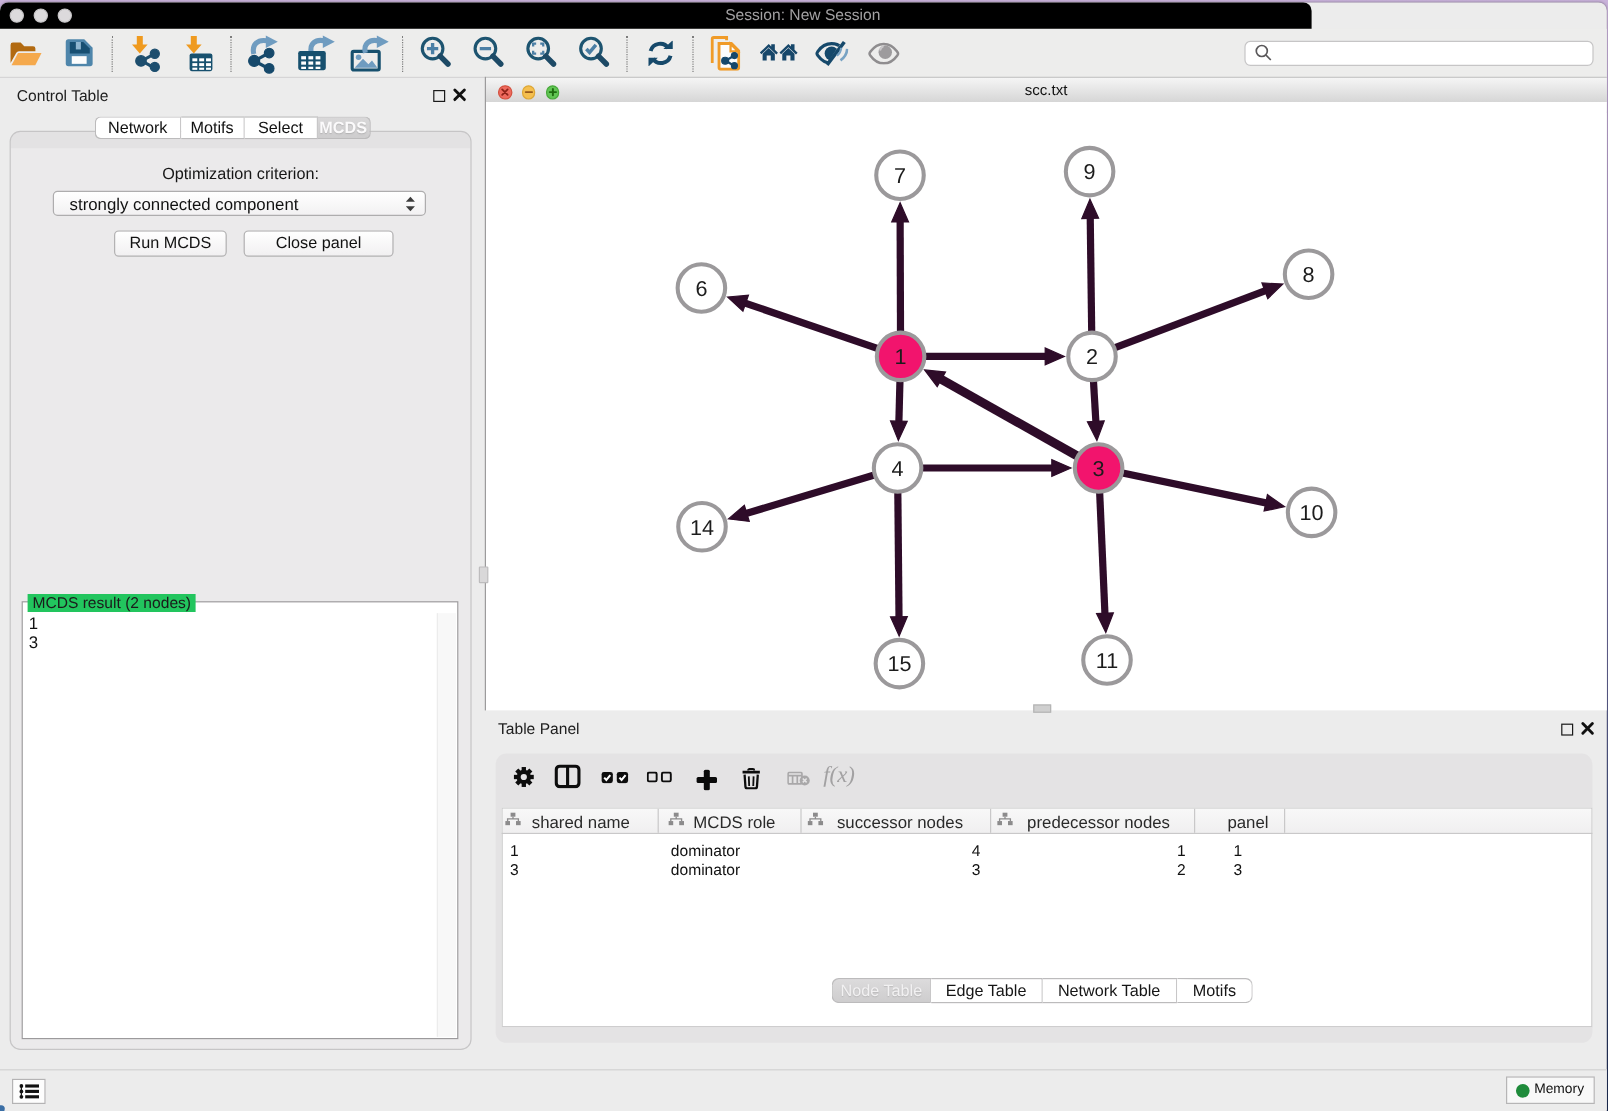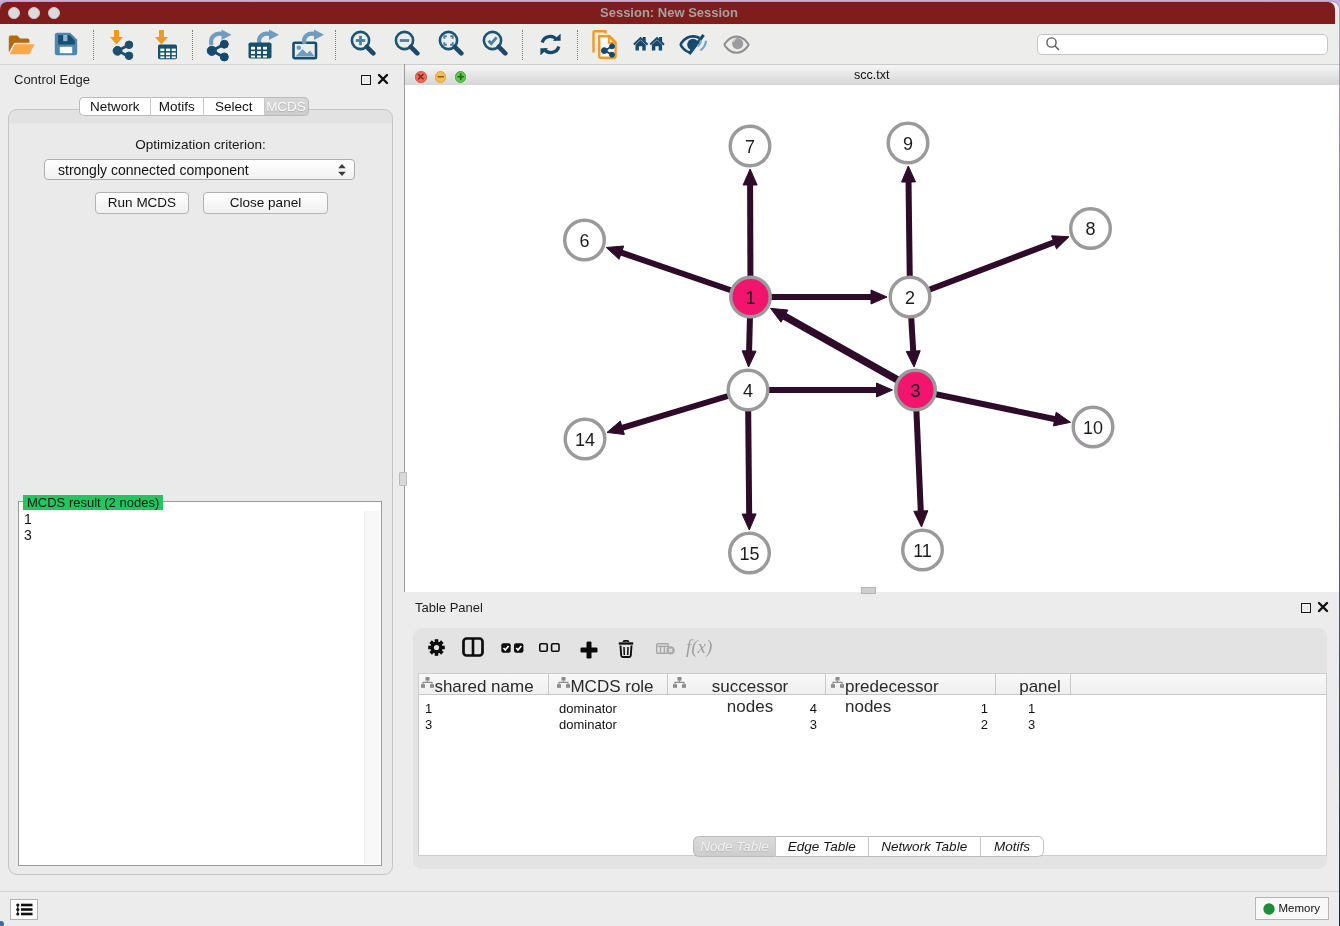--- a/index.html
+++ b/index.html
@@ -3,21 +3,21 @@
 <meta charset="utf-8">
 <style>
 html,body{margin:0;padding:0;}
 body{width:1340px;height:926px;overflow:hidden;position:relative;
  font-family:"Liberation Sans",sans-serif;
  background:linear-gradient(180deg,#bironpurple 0%,#22355f 100%);}
 #desk{position:absolute;inset:0;background:linear-gradient(180deg,#c9b2da 0%,#b29ac9 15%,#8679ab 45%,#3f4c79 75%,#1c2b52 100%);}
 #win{position:absolute;left:0;top:2px;width:1338.5px;height:924px;background:#ececec;border-radius:7px 7px 0 0;overflow:hidden;box-shadow:0 0 2px rgba(0,0,0,.35);}
 .abs{position:absolute;}
 
-#titlebar{position:absolute;left:0;top:2px;width:1335px;height:21.5px;background:#7f1d1d;border-bottom:1px solid #d4d3d4;border-radius:7px 7px 0 0;font-weight:bold;}
+#titlebar{position:absolute;left:0;top:2px;width:1093px;height:21.5px;background:#000000;border-bottom:1px solid #d4d3d4;border-radius:7px 7px 0 0;}
 .tl{position:absolute;top:4.5px;width:12px;height:12px;border-radius:50%;background:#dcdadc;border:1px solid #c9c7c9;box-sizing:border-box;}
 #wtitle{position:absolute;top:3px;left:0;width:1338px;text-align:center;font-size:13px;color:#a3a1a3;}
 
 #toolbar{position:absolute;left:0;top:24px;width:1338.5px;height:40px;background:#ededec;border-bottom:1px solid #d6d5d6;}
 .sep{position:absolute;top:30px;height:30px;width:0;border-left:1px dotted #7c7c7c;}
 #searchbox{position:absolute;left:1037px;top:33.5px;width:289px;height:19px;background:#fff;border:1px solid #c6c5c6;border-radius:5px;}
 
 #cp-title{position:absolute;left:14px;top:71.5px;font-size:13px;color:#1e1e1e;}
 .panhdr-sq{position:absolute;width:8px;height:8px;border:1.6px solid #1a1a1a;background:transparent;}
 #cp-content{position:absolute;left:8px;top:109px;width:385px;height:766px;background:linear-gradient(180deg,#e3e2e3 0,#e3e2e3 13px,#ebeaeb 14px);border:1px solid #c6c5c6;border-radius:9px;box-sizing:border-box;}
@@ -42,21 +42,21 @@
 #netcanvas{position:absolute;left:0;top:21px;width:100%;height:507px;background:#fff;}
 #divhandle{position:absolute;left:399px;top:472px;width:6px;height:12px;background:#d9d8d9;border:1px solid #bdbcbd;border-radius:1px;}
 #hscroll{position:absolute;left:861px;top:587px;width:13px;height:5px;background:#cfcfcf;border:1px solid #b5b5b5;}
 
 #tp-title{position:absolute;left:415px;top:600px;font-size:13px;color:#1e1e1e;}
 #tp-box{position:absolute;left:413px;top:628px;width:914px;height:241px;background:#e4e3e4;border-radius:9px;}
 #tbl-white{position:absolute;left:418px;top:672.5px;width:908.5px;height:183.5px;background:#fff;border:1px solid #cecdce;box-sizing:border-box;}
 #th-band{position:absolute;left:419px;top:673.5px;width:906.5px;height:20.5px;background:linear-gradient(180deg,#f8f8f8 0,#f0eff0 100%);}
 .th-sep{position:absolute;top:673.5px;height:20px;width:0;border-left:1px solid #c9c8c9;}
 #th-bot{position:absolute;left:418px;top:694px;width:908.5px;height:0;border-top:1px solid #c9c8c9;}
-.th-lbl{position:absolute;top:677px;font-size:17px;color:#2a2a2a;}
+.th-lbl{position:absolute;top:677px;font-size:14px;color:#2a2a2a;}
 .td{position:absolute;font-size:13px;color:#111;}
 .btab{box-sizing:border-box;height:20.5px;line-height:19px;text-align:center;font-size:13.5px;color:#161616;background:#fff;border-top:1px solid #bcbbbc;border-bottom:1px solid #bcbbbc;border-right:1px solid #c8c7c8;}
 
 #statusbar{position:absolute;left:0;top:891px;width:1338.5px;height:33px;background:#ececec;border-top:1px solid #d2d1d2;}
 #listbtn{position:absolute;left:10px;top:899px;width:28px;height:20.5px;background:#fdfdfd;border:1px solid #b4b3b4;box-sizing:border-box;}
 #membtn{position:absolute;left:1254.5px;top:897px;width:74px;height:23px;background:#f8f8f8;border:1px solid #b6b5b6;box-sizing:border-box;font-size:11.5px;color:#111;}
 </style>
 </head>
 <body>
 <div id="desk"></div>
@@ -216,31 +216,31 @@
     <div class="sep" style="left:335px;"></div>
     <div class="sep" style="left:522px;"></div>
     <div class="sep" style="left:577px;"></div>
     <div id="searchbox">
     <svg width="16" height="16" style="position:absolute;left:7px;top:1.5px;" viewBox="0 0 16 16">
       <circle cx="6.5" cy="6.5" r="4.6" fill="none" stroke="#5a585a" stroke-width="1.4"></circle>
       <line x1="10" y1="10" x2="14" y2="14" stroke="#5a585a" stroke-width="1.4"></line>
     </svg>
   </div>
 
-  <div id="cp-title">Control Edge</div>
+  <div id="cp-title">Control Table</div>
   <div class="panhdr-sq" style="left:361px;top:74.5px;"></div>
   <svg class="abs" style="left:377px;top:73px;" width="12" height="12" viewBox="0 0 12 12">
     <path d="M2 2 L10 10 M10 2 L2 10" stroke="#111" stroke-width="2.4" stroke-linecap="round"></path>
   </svg>
   <div id="cp-content"></div>
   <div class="tabrow" style="left:79px;top:96.5px;">
     <div class="tab first" style="width:71.5px;">Network</div>
     <div class="tab" style="width:53.5px;">Motifs</div>
     <div class="tab" style="width:60.5px;">Select</div>
-    <div class="tab last sel" style="width:44px;">MCDS</div>
+    <div class="tab last sel" style="width:44px;font-weight:bold;">MCDS</div>
   </div>
   <div id="optlbl">Optimization criterion:</div>
   <div id="combo">
     <span>strongly connected component</span>
     <svg width="10" height="14" style="position:absolute;right:7px;top:3px;" viewBox="0 0 10 14">
       <path d="M1.2 5.2 L5 1 L8.8 5.2 Z" fill="#3c3c3c"></path>
       <path d="M1.2 8.8 L5 13 L8.8 8.8 Z" fill="#3c3c3c"></path>
     </svg>
   </div>
   <div class="btn" style="left:95px;top:192px;width:94px;">Run MCDS</div>
@@ -438,33 +438,33 @@
       <rect x="0" y="7.2" width="4" height="3.6"></rect>
       <rect x="9" y="7.2" width="4" height="3.6"></rect>
     </g>
     <g stroke="#8c8b8c" stroke-width="1.1" fill="none">
       <path d="M6.5 3.6 V5.4 M2 7.2 V5.4 H11 V7.2"></path>
     </g>
   </svg>
   <div class="th-lbl" style="left:430px;width:108px;text-align:center;">shared name</div>
   <div class="th-lbl" style="left:569px;width:86px;text-align:center;">MCDS role</div>
   <div class="th-lbl" style="left:687px;width:126px;text-align:center;">successor nodes</div>
-  <div class="th-lbl" style="left:845px;width:130px;text-align:left;">predecessor nodes</div>
+  <div class="th-lbl" style="left:845px;width:130px;text-align:right;">predecessor nodes</div>
   <div class="th-lbl" style="left:1007px;width:66px;text-align:center;">panel</div>
   <div class="td" style="left:425px;top:700.5px;">1</div>
   <div class="td" style="left:559px;top:700.5px;">dominator</div>
   <div class="td" style="left:740px;top:700.5px;width:77px;text-align:right;">4</div>
   <div class="td" style="left:910px;top:700.5px;width:78px;text-align:right;">1</div>
   <div class="td" style="left:1028px;top:700.5px;">1</div>
   <div class="td" style="left:425px;top:716.5px;">3</div>
   <div class="td" style="left:559px;top:716.5px;">dominator</div>
   <div class="td" style="left:740px;top:716.5px;width:77px;text-align:right;">3</div>
   <div class="td" style="left:910px;top:716.5px;width:78px;text-align:right;">2</div>
   <div class="td" style="left:1028px;top:716.5px;">3</div>
-  <div class="tabrow" style="left:693px;top:836px;font-style:italic;">
+  <div class="tabrow" style="left:693px;top:815px;">
     <div class="btab first sel" style="width:83px;border-radius:6px 0 0 6px;border-left:1px solid #bcbbbc;background:linear-gradient(180deg,#dcdbdc 0,#cecdce 100%);color:#f2f1f2;text-shadow:0 1px 1px rgba(120,120,120,.3);">Node Table</div>
     <div class="btab" style="width:92.5px;">Edge Table</div>
     <div class="btab" style="width:112.5px;">Network Table</div>
     <div class="btab" style="width:63px;border-radius:0 6px 6px 0;">Motifs</div>
   </div>
 
   <div id="statusbar"></div>
   <div id="listbtn">
     <svg width="17" height="13" viewBox="0 0 17 13" style="position:absolute;left:4.5px;top:2.5px;">
       <line x1="1.8" y1="2" x2="1.8" y2="11" stroke="#111" stroke-width="1"></line>

